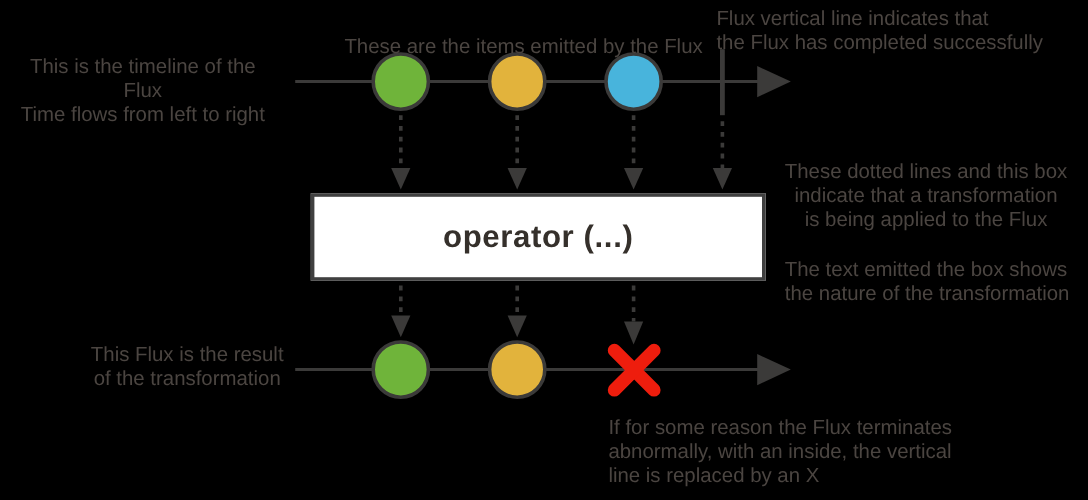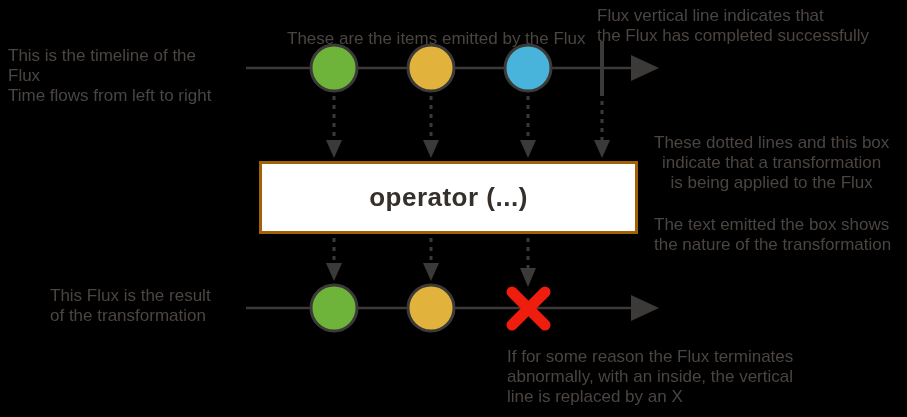--- a/index.html
+++ b/index.html
@@ -20,27 +20,27 @@
     left: 0; top: 0;
     width: 907px; height: 417px;
   }
   .note {
     position: absolute;
     color: #4b4541;
     font-size: 17px;
     line-height: 20px;
     white-space: pre-line;
   }
-  .note.center { text-align: left; }
+  .note.center { text-align: center; }
   .operator-box {
     position: absolute;
     left: 259px; top: 161px;
     width: 373px; height: 67px;
     background: #ffffff;
-    border: 3px solid #a16207;
+    border: 3px solid #404040;
     display: flex;
     align-items: center;
     justify-content: center;
   }
   .operator-box .label {
     color: #35302b;
     font-size: 26px;
     font-weight: bold;
     letter-spacing: 0.5px;
   }

